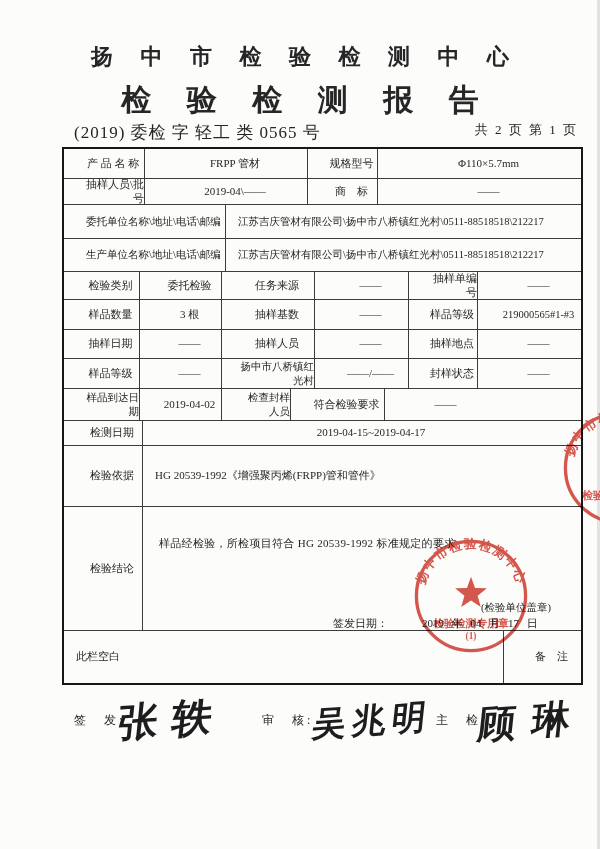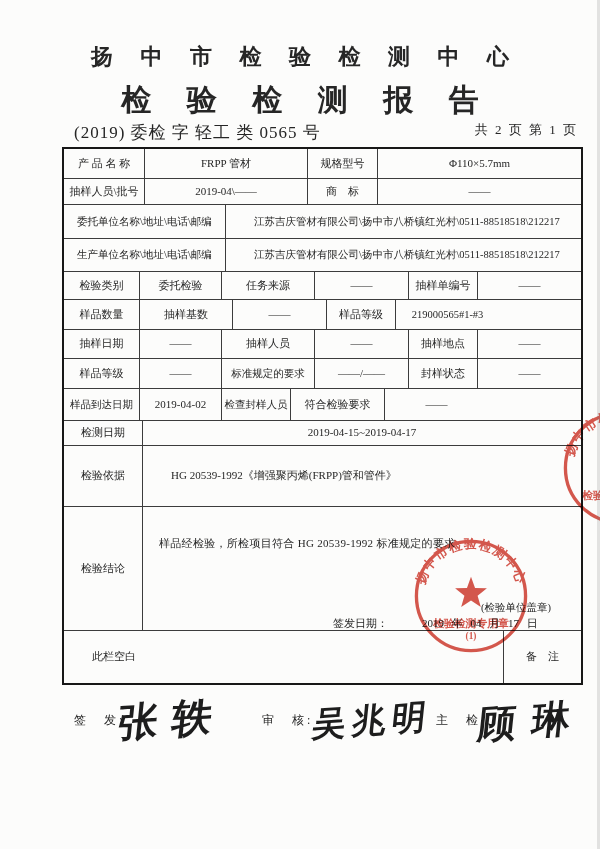--- a/index.html
+++ b/index.html
@@ -18,23 +18,23 @@
     font-size:30px;font-weight:bold;letter-spacing:14px;text-indent:14px;white-space:nowrap;}
   .doc-no{position:absolute;top:121px;left:74px;font-size:17px;letter-spacing:1px;}
   .page-info{position:absolute;top:121px;right:22px;font-size:13px;letter-spacing:2px;}
   
   .tbl{position:absolute;left:62px;top:147px;width:521px;height:538px;
     border:2px solid #171717;box-sizing:border-box;background:transparent;}
   .tr{display:flex;border-bottom:1px solid #3c3c3c;box-sizing:border-box;}
   .tr:last-child{border-bottom:none;}
   .td{box-sizing:border-box;border-left:1px solid #3c3c3c;display:flex;
     align-items:center;justify-content:center;font-size:11px;text-align:right;
-    overflow:hidden;line-height:1.25;}
+    overflow:hidden;line-height:1.25;padding-left:18px;}
   .td:first-child{border-left:none;}
-  .la{justify-content:flex-start;text-align:right;padding-left:28px;}
+  .la{justify-content:flex-start;text-align:right;padding-left:12px;}
   .small{font-size:10.5px;}
   .conclusion{position:relative;display:block;}
   .concl-text{position:absolute;left:16px;top:30px;font-size:11px;letter-spacing:.3px;}
   .seal-note{position:absolute;right:30px;top:94px;font-size:10.5px;}
   .issue-line{position:absolute;left:190px;top:110px;font-size:11px;white-space:nowrap;}
   .issue-date{margin-left:34px;word-spacing:5px;}
   
   .stamp{position:absolute;color:#cf3a2e;opacity:.85;mix-blend-mode:multiply;}
   .stamp .ring{fill:none;stroke:currentColor;stroke-width:3.4;}
   .stamp .star{fill:currentColor;}
@@ -89,39 +89,40 @@
       <div class="td" style="width:75px">检验类别</div>
       <div class="td" style="width:82px">委托检验</div>
       <div class="td" style="width:93px">任务来源</div>
       <div class="td" style="width:94px">——</div>
       <div class="td" style="width:69px">抽样单编号</div>
       <div class="td" style="width:104px">——</div>
     </div>
 
     <div class="tr" style="height:30px">
       <div class="td" style="width:75px">样品数量</div>
+      <div class="td" style="width:82px">3 根</div>
       <div class="td" style="width:93px">抽样基数</div>
       <div class="td" style="width:94px">——</div>
       <div class="td" style="width:69px">样品等级</div>
       <div class="td small" style="width:104px">219000565#1-#3</div>
     </div>
 
     <div class="tr" style="height:29px">
       <div class="td" style="width:75px">抽样日期</div>
       <div class="td" style="width:82px">——</div>
       <div class="td" style="width:93px">抽样人员</div>
       <div class="td" style="width:94px">——</div>
       <div class="td" style="width:69px">抽样地点</div>
       <div class="td" style="width:104px">——</div>
     </div>
 
     <div class="tr" style="height:30px">
       <div class="td" style="width:75px">样品等级</div>
       <div class="td" style="width:82px">——</div>
-      <div class="td small" style="width:93px">标准规定的要求</div>
+      <div class="td small" style="width:93px">扬中市八桥镇红光村</div>
       <div class="td" style="width:94px">——/——</div>
       <div class="td" style="width:69px">封样状态</div>
       <div class="td" style="width:104px">——</div>
     </div>
 
     <div class="tr" style="height:32px">
       <div class="td small" style="width:75px">样品到达日期</div>
       <div class="td" style="width:82px">2019-04-02</div>
       <div class="td small" style="width:69px">检查封样人员</div>
       <div class="td" style="width:94px">符合检验要求</div>

